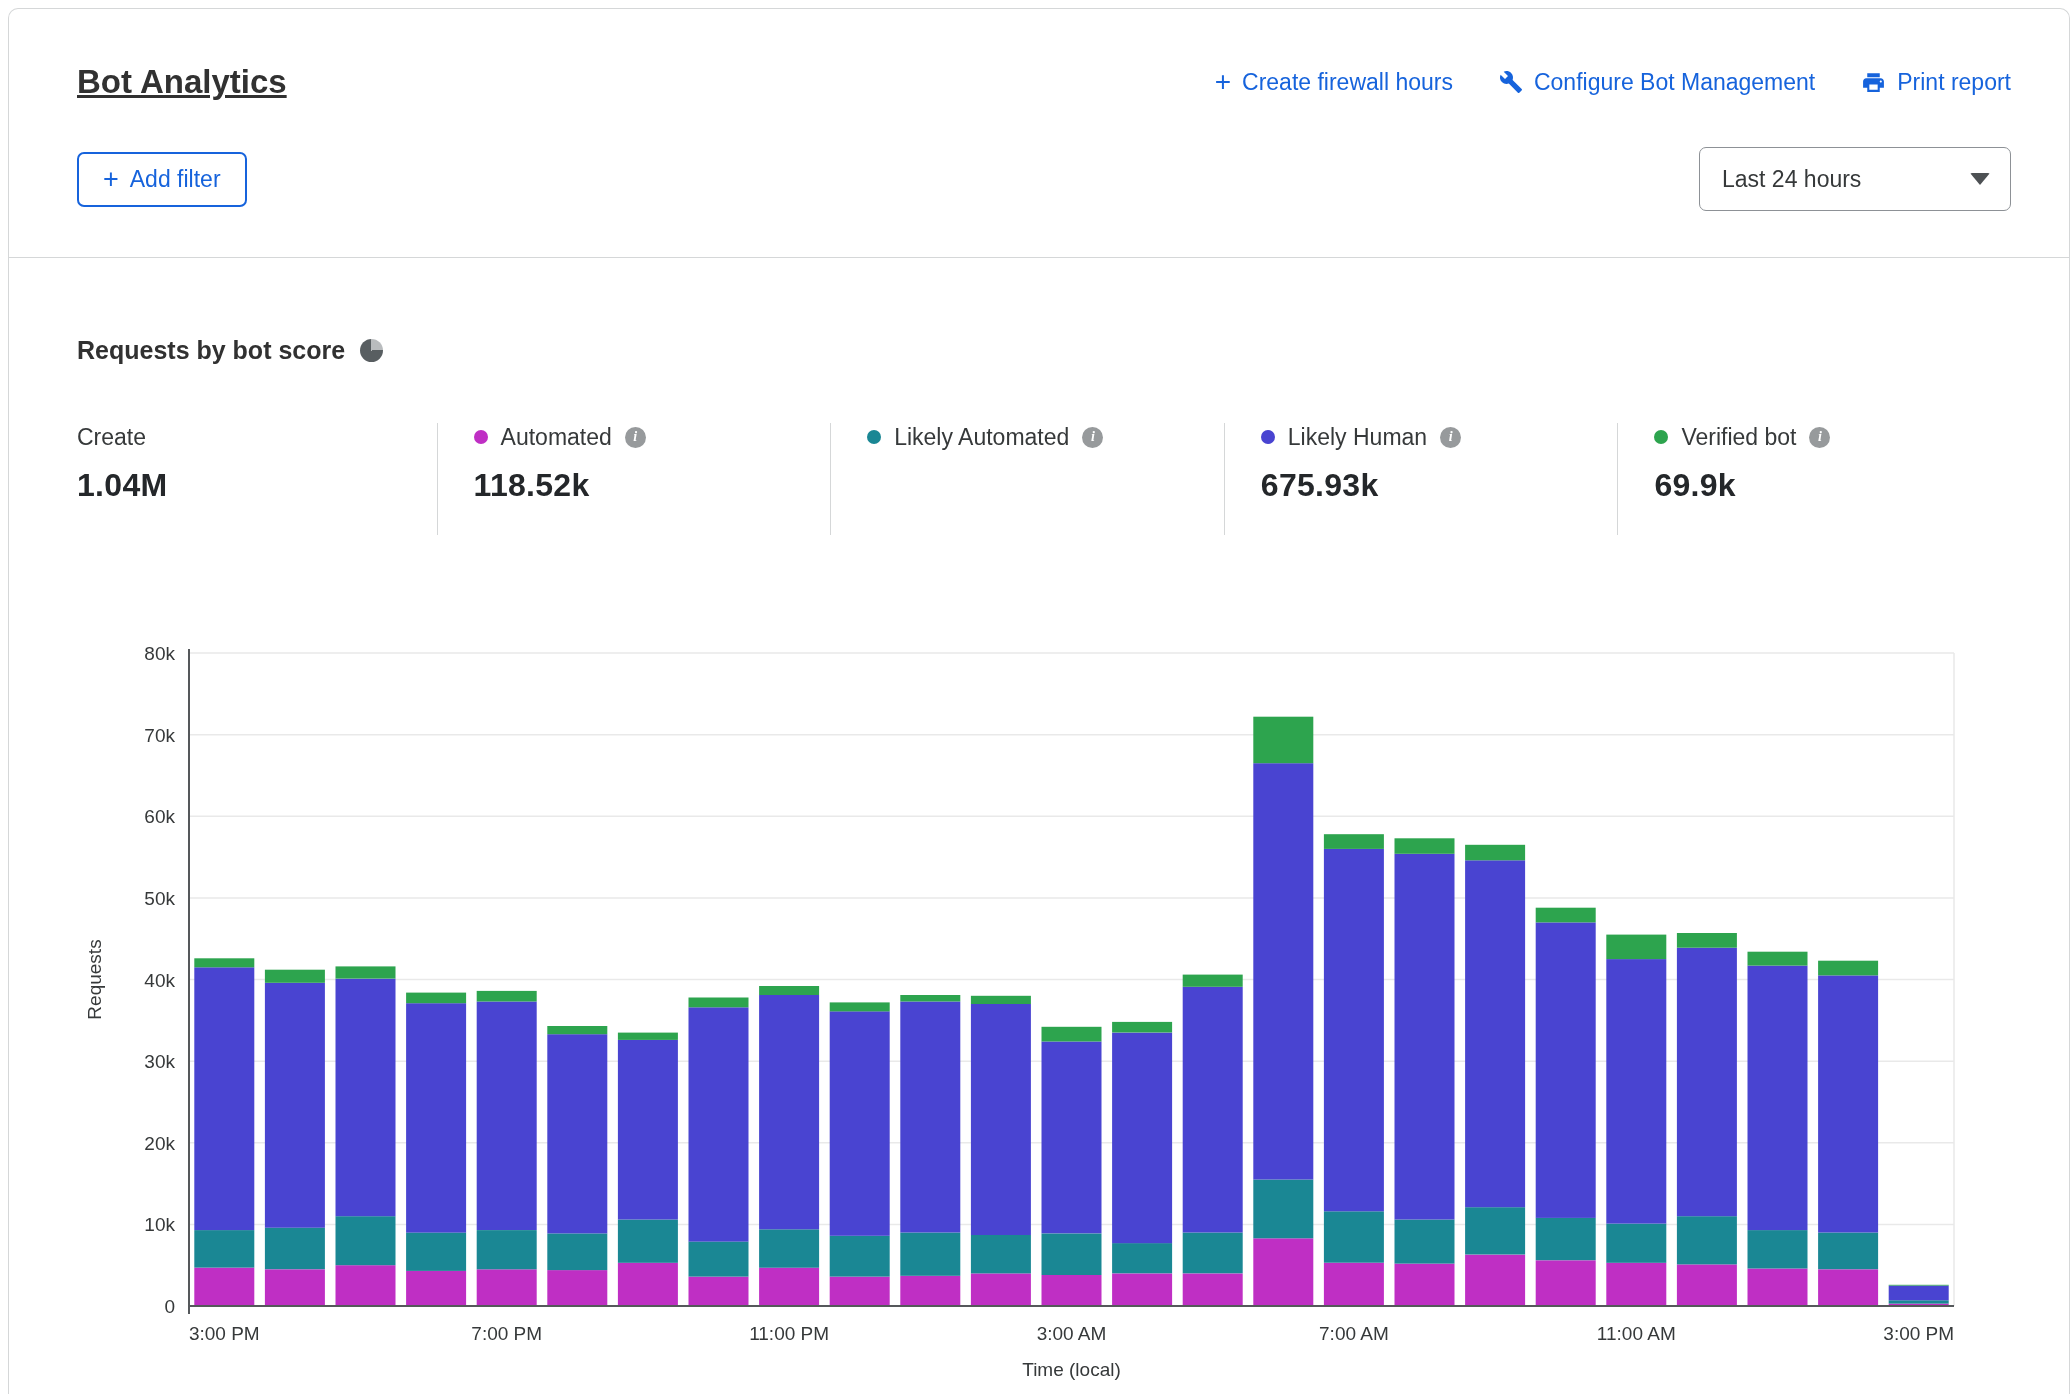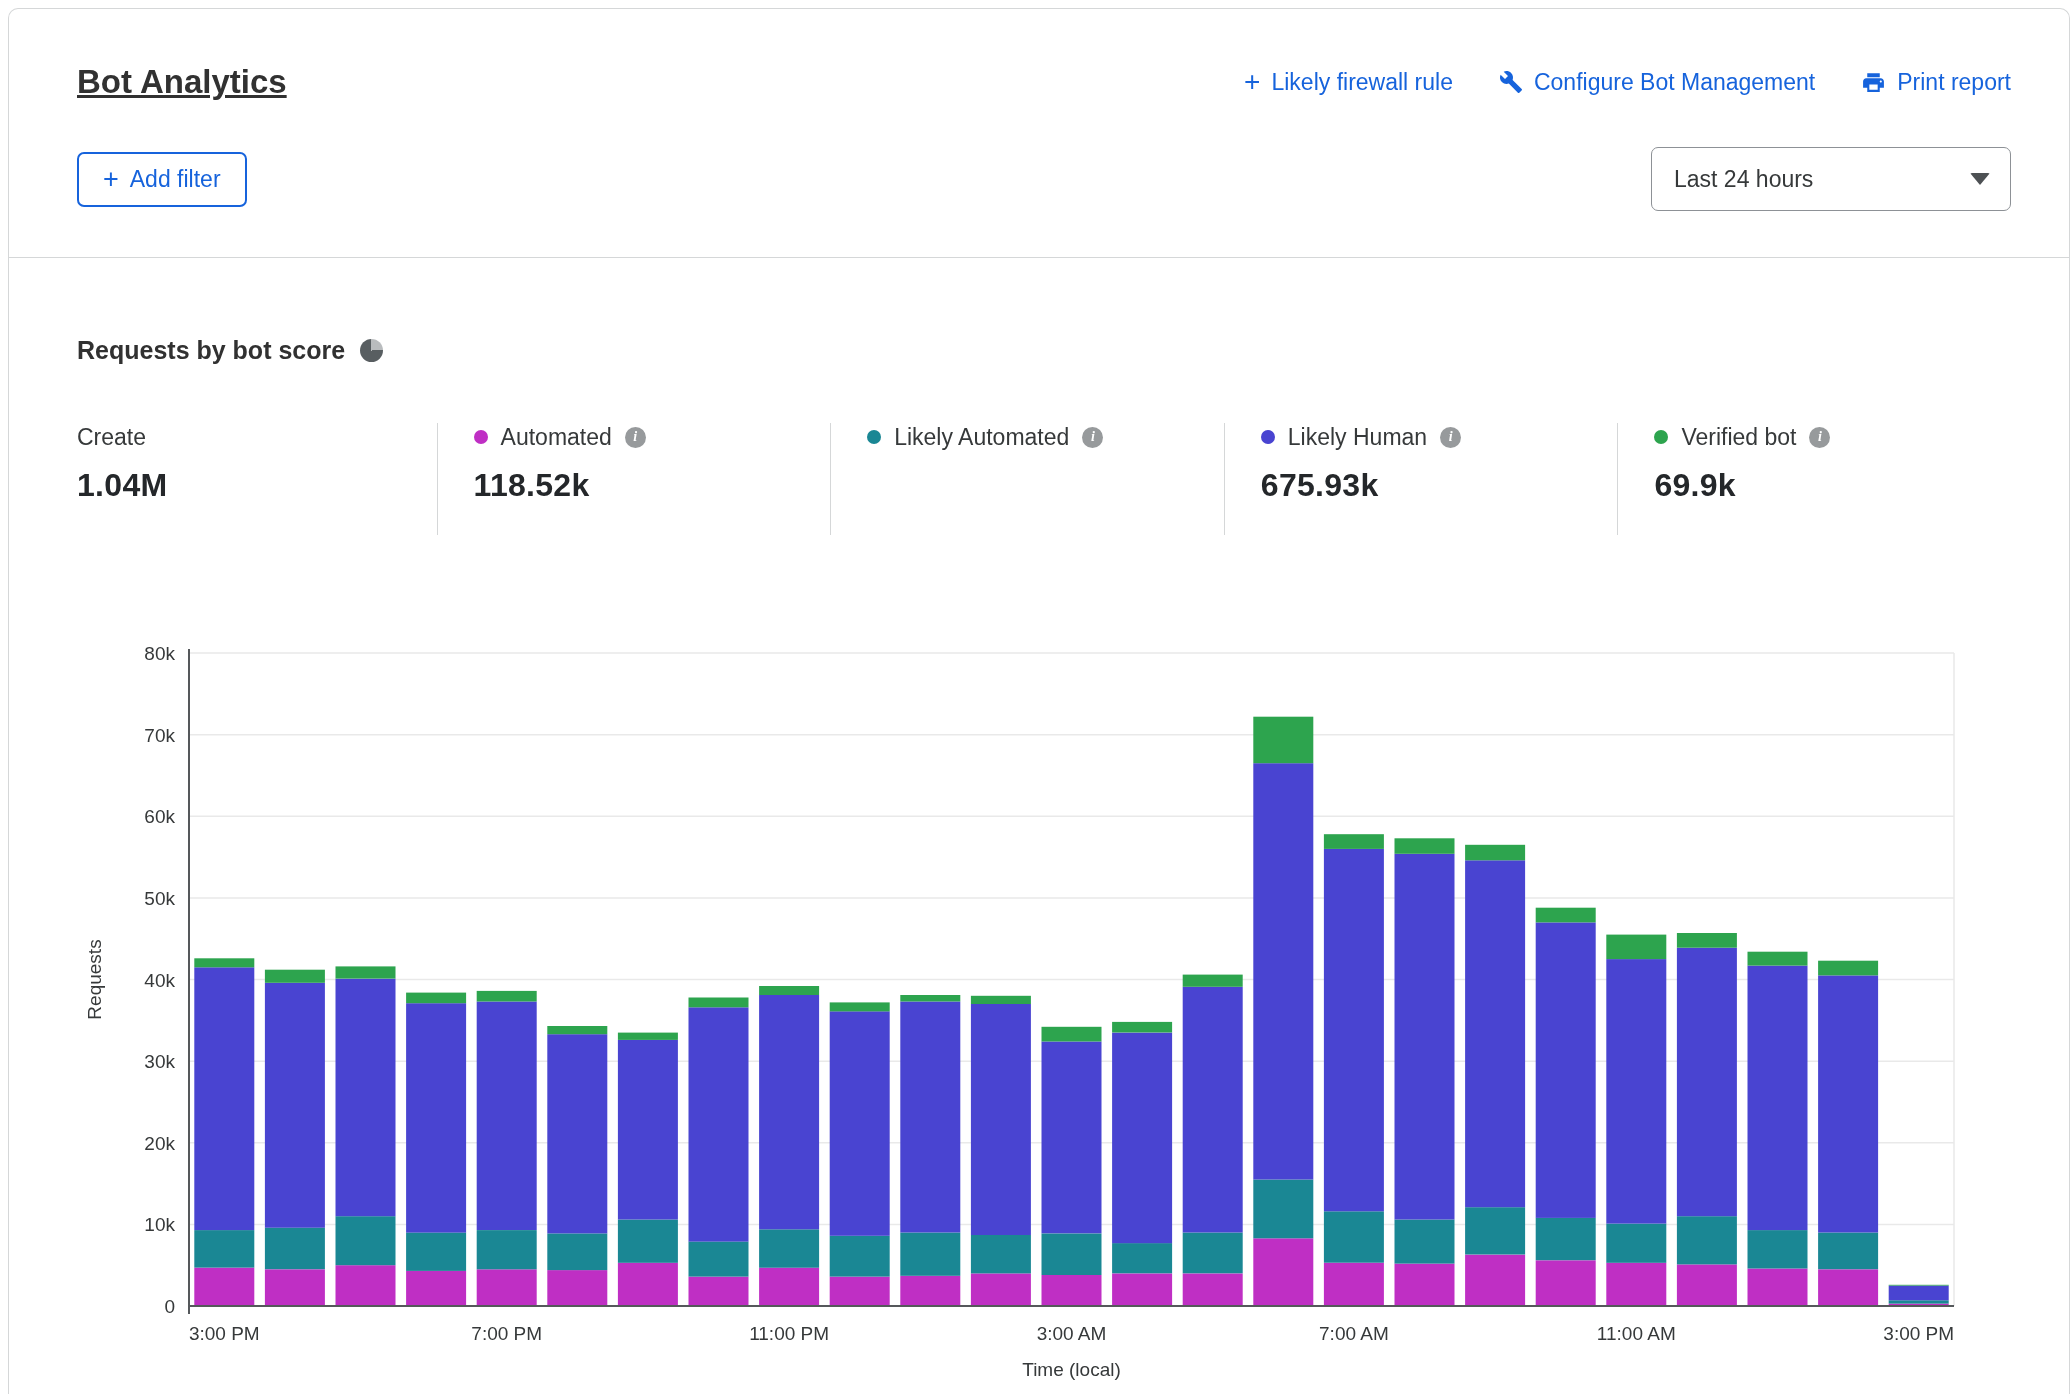--- a/index.html
+++ b/index.html
@@ -17,21 +17,21 @@
   .action-link { display:flex; align-items:center; gap:11px; color:#1663dc; font-size:23px; cursor:pointer; text-decoration:none; }
   .action-link .plus-glyph { font-size:28px; font-weight:400; line-height:1; }
   .action-link svg { display:block; }
 
   .filter-row { display:flex; justify-content:space-between; align-items:center; margin-top:46px; }
   .add-filter-btn { display:flex; align-items:center; gap:11px; border:2px solid #1663dc; color:#1663dc;
                     background:#fff; font-size:23px; padding:12px 24px; border-radius:7px; cursor:pointer;
                     font-family:"Liberation Sans", sans-serif; }
   .add-filter-btn .plus-glyph { font-size:27px; line-height:1; }
 
-  .select { width:360px; height:64px; border:1px solid #8d9196; border-radius:7px; background:#fff;
+  .select { width:312px; height:64px; border:1px solid #8d9196; border-radius:7px; background:#fff;
             display:flex; align-items:center; justify-content:space-between; padding:0 20px 0 22px;
             font-size:23px; color:#36393a; cursor:pointer; }
   .caret { width:0; height:0; border-left:10px solid transparent; border-right:10px solid transparent;
            border-top:12px solid #4d5154; border-radius:2px; }
 
   .card-body { padding:78px 58px 0 68px; }
   .section-title-row { display:flex; align-items:center; gap:15px; }
   .section-title { font-size:25px; font-weight:700; color:#313131; }
   .pie-icon { width:23px; height:23px; border-radius:50%;
               background:conic-gradient(#b9bcbe 0deg 88deg, #585e61 88deg 360deg); }
@@ -58,21 +58,21 @@
 
 <div class="card">
 
   <div class="card-header">
     <div class="header-row">
       <h1 class="page-title">Bot Analytics</h1>
 
       <div class="header-actions">
         <a class="action-link">
           <span class="plus-glyph">+</span>
-          <span>Likely firewall rule</span>
+          <span>Create firewall hours</span>
         </a>
         <a class="action-link">
           <span>
             <svg width="24" height="24" viewBox="0 0 24 24" fill="#1663dc">
                 <path d="M22.7 19l-9.1-9.1c.9-2.3.4-5-1.5-6.9-2-2-5-2.4-7.4-1.3L9 6 6 9 1.6 4.7C.4 7.1.9 10.1 2.9 12.1c1.9 1.9 4.6 2.4 6.9 1.5l9.1 9.1c.4.4 1 .4 1.4 0l2.3-2.3c.5-.4.5-1.1.1-1.4z"></path>
               </svg>
           </span>
           <span>Configure Bot Management</span>
         </a>
         <a class="action-link">

